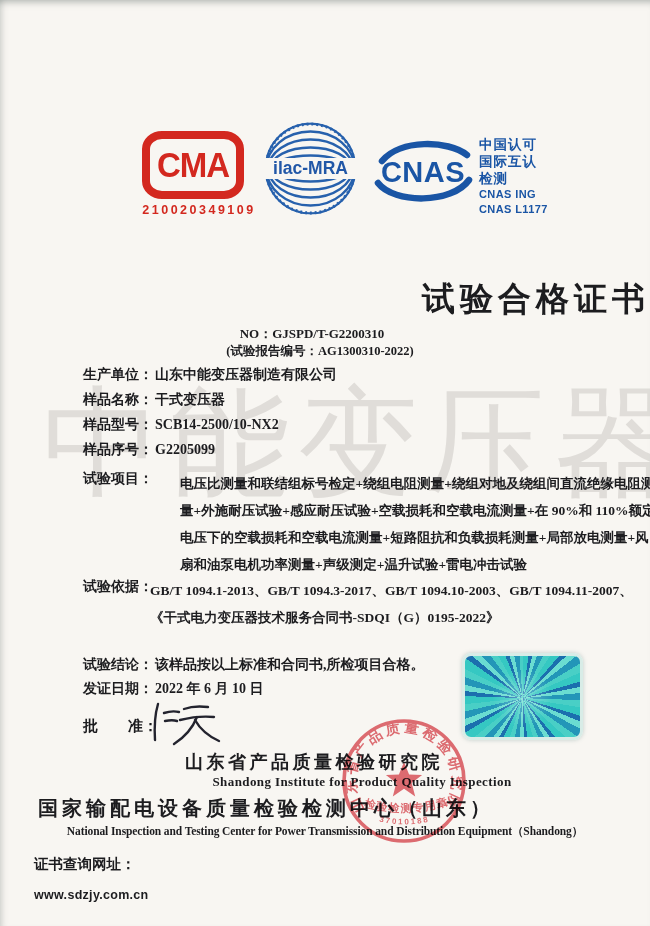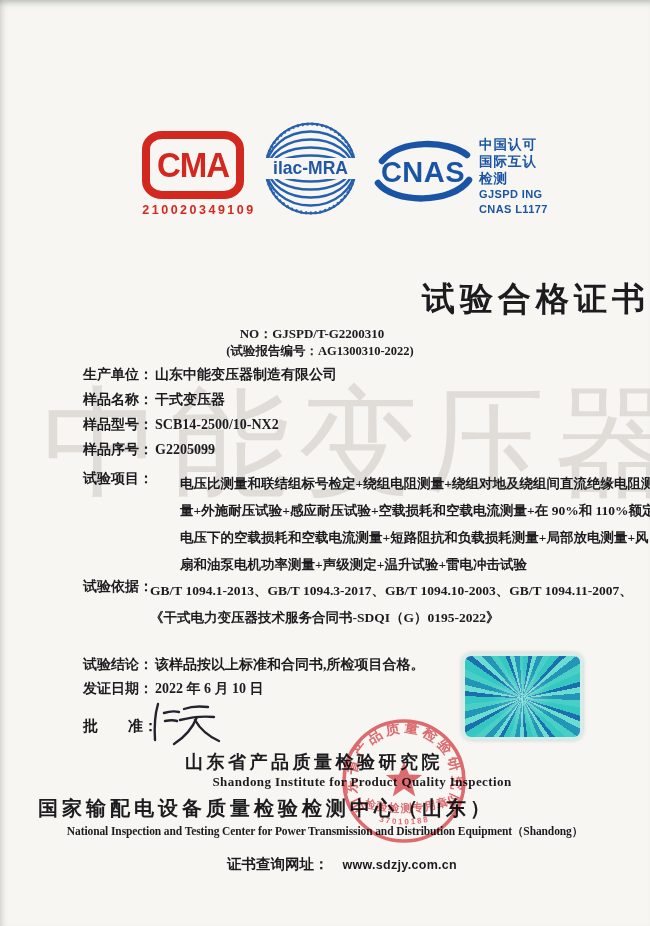--- a/index.html
+++ b/index.html
@@ -61,21 +61,21 @@
   .inst-cn1{left:0;top:750px;width:650px;text-align:center;padding-right:22px;box-sizing:border-box;
             font-weight:bold;font-size:18px;letter-spacing:3.5px;z-index:1;}
   .inst-en1{left:0;top:774px;width:650px;text-align:center;padding-right:22px;box-sizing:border-box;
             font-weight:bold;font-size:13px;letter-spacing:.4px;z-index:1;margin-left:48px;}
   .inst-cn2{left:0;top:795px;width:548px;text-align:center;padding-right:16px;box-sizing:border-box;
             font-weight:bold;font-size:20px;letter-spacing:4px;z-index:1;white-space:nowrap;}
   .inst-en2{left:0;top:824px;width:650px;text-align:center;box-sizing:border-box;
             font-weight:bold;font-size:11.5px;letter-spacing:-.1px;z-index:1;white-space:nowrap;}
   
   .footer{left:0;top:855px;width:650px;display:flex;justify-content:center;align-items:baseline;gap:14px;
-          padding-left:34px;box-sizing:border-box;z-index:1;}
+          padding-left:34px;box-sizing:border-box;z-index:1;flex-direction:column;}
   .footer .lbl{font-weight:bold;font-size:14.5px;}
   .footer .url{font-family:var(--sans);font-weight:bold;font-size:12.5px;letter-spacing:.3px;}
   
   .hologram{
     left:462px;top:653px;width:121px;height:87px;border-radius:9px;z-index:2;
     border:3px solid #d8ece7;box-sizing:border-box;
     background:
       radial-gradient(circle at 50% 52%, rgba(255,255,255,.30) 0%, rgba(255,255,255,0) 42%),
       repeating-conic-gradient(from 0deg at 50% 52%, #35c8c2 0deg 8deg, #1b6fae 8deg 13deg, #6adcd1 13deg 19deg, #2396b8 19deg 26deg, #49cfc6 26deg 33deg);
     box-shadow:0 0 4px rgba(90,130,125,.35);
@@ -116,21 +116,21 @@
   <svg class="abs cnas-svg" width="102" height="70" viewBox="0 0 102 70">
     <path d="M10,25 C28,3 76,4 95,19" fill="none" stroke="#1a55a5" stroke-width="6.5" stroke-linecap="round"></path>
     <path d="M6,47 C22,68 80,68 97,44" fill="none" stroke="#1a55a5" stroke-width="6.5" stroke-linecap="round"></path>
     <text x="51" y="46" text-anchor="middle" font-family="Liberation Sans, DejaVu Sans, sans-serif" font-weight="bold" font-size="29" letter-spacing="0.5" fill="#1a55a5">CNAS</text>
   </svg>
 
   <div class="abs acc-block">
     <div class="acc-cn">中国认可</div>
     <div class="acc-cn">国际互认</div>
     <div class="acc-cn">检测</div>
-    <div class="acc-en">GJSPD ING</div>
+    <div class="acc-en">CNAS ING</div>
     <div class="acc-en">CNAS L1177</div>
   </div>
 
   <div class="abs title">试验合格证书</div>
   <div class="abs no-line">NO：GJSPD/T-G2200310</div>
   <div class="abs report-line">(试验报告编号：AG1300310-2022)</div>
 
   <div class="abs frow" style="top:366px;">
     <span class="lbl">生产单位：</span><span class="val">山东中能变压器制造有限公司</span>
   </div>

